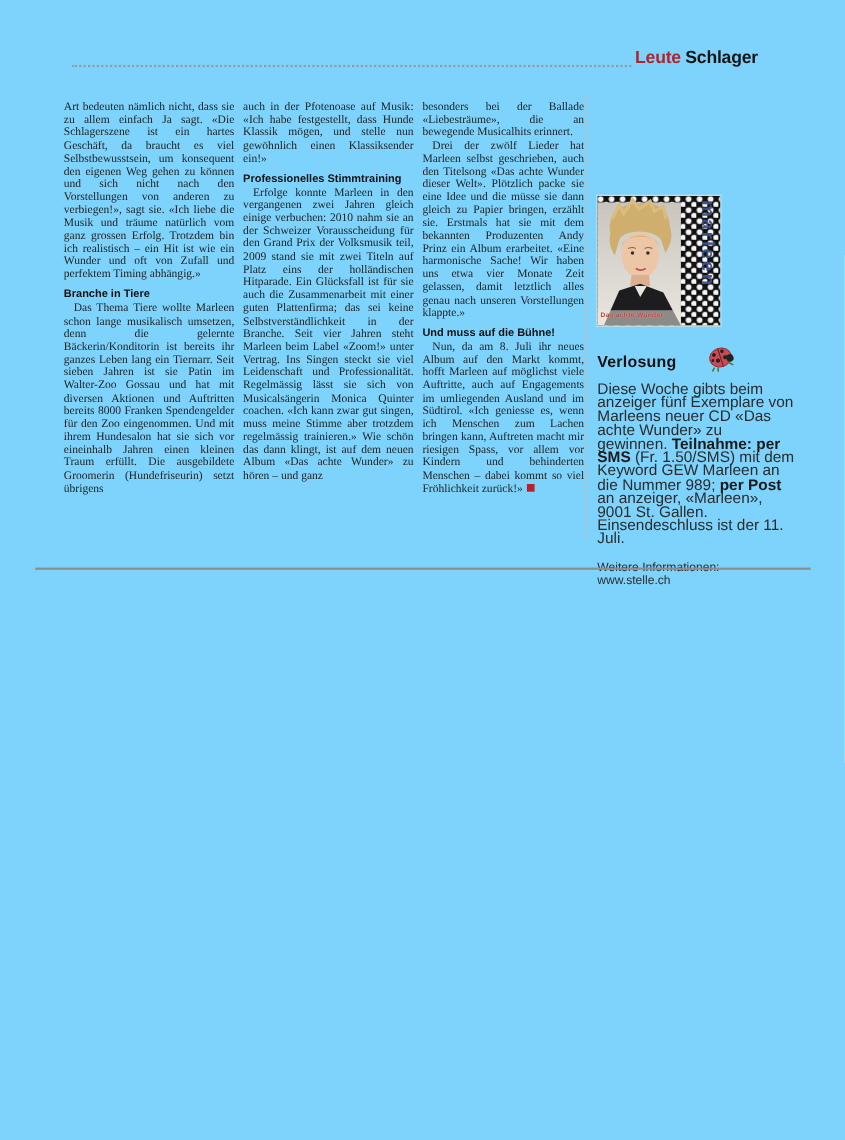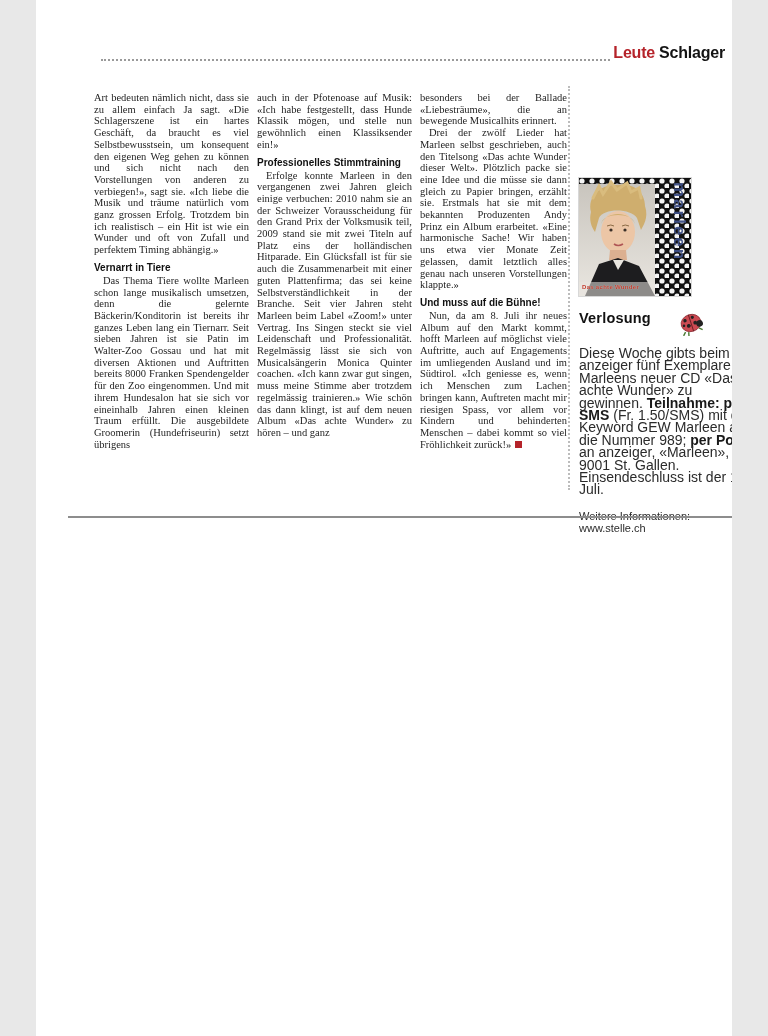--- a/index.html
+++ b/index.html
@@ -1,17 +1,17 @@
 <!DOCTYPE html>
 <html lang="de"><head>
 <meta charset="utf-8">
 <style>
   html,body { margin:0; padding:0; background:#e8e8e8; }
   .page {
-    position:relative; width:696px; height:1036px; background:#ffffff;
+    position:relative; width:768px; height:1036px; background:#7dd3fc;
     margin:0 auto; overflow:hidden;
     font-family:"Liberation Serif", serif; color:#1e1e1e;
   }
 
   
   .masthead { position:absolute; left:65px; top:44px; width:624px; display:flex; align-items:flex-end; }
   .masthead .dots { flex:1; height:15px; border-bottom:2px dotted #9a9a9a; margin-right:3px; }
   .masthead .title { font-family:"Liberation Sans", sans-serif; font-weight:bold; font-size:16px; line-height:1; letter-spacing:-0.2px; white-space:nowrap; }
   .masthead .t-red { color:#b5232a; }
   .masthead .t-black { color:#141414; margin-left:4px; }
@@ -37,21 +37,21 @@
   .cover .vtitle {
     position:absolute; top:4px; right:2px; height:110px;
     writing-mode:vertical-rl; text-orientation:mixed;
     font-family:"Liberation Sans", sans-serif; font-weight:bold; font-size:17px;
     letter-spacing:2px; color:#3d4f86; opacity:0.95;
   }
   .cover .caption {
     position:absolute; left:3px; bottom:6px; font-size:6px; font-weight:bold;
     color:#c03a2b; letter-spacing:0.3px; text-shadow:0 0 1px rgba(255,255,255,.7);
   }
-  .verlosung-row { margin-top:14px; display:flex; align-items:flex-start; gap:26px; height:28px; }
+  .verlosung-row { margin-top:14px; display:flex; align-items:flex-end; gap:26px; height:28px; }
   .verlosung { font-weight:bold; font-size:14.5px; letter-spacing:0.2px; color:#121212; }
   .promo { margin-top:9px; font-size:14px; line-height:12.4px; }
   .promo b { color:#1a1a1a; }
   .info { margin-top:13px; font-size:11px; line-height:12.4px; }
   .info .line { display:block; }
 </style>
 </head>
 <body>
 
 <div class="page">
@@ -59,21 +59,21 @@
   <div class="masthead">
     <div class="dots"></div>
     <div class="title">
       <span class="t-red">Leute</span><span class="t-black">Schlager</span>
     </div>
   </div>
 
   <div class="article">
     <div class="col">
       <p>Art bedeuten nämlich nicht, dass sie zu allem einfach Ja sagt. «Die Schlagerszene ist ein hartes Geschäft, da braucht es viel Selbstbewusstsein, um konsequent den eigenen Weg gehen zu können und sich nicht nach den Vorstellungen von anderen zu verbiegen!», sagt sie. «Ich liebe die Musik und träume natürlich vom ganz grossen Erfolg. Trotzdem bin ich realistisch – ein Hit ist wie ein Wunder und oft von Zufall und perfektem Timing abhängig.»</p>
-      <h4>Vernarrt in Tiere</h4>
+      <h4>Branche in Tiere</h4>
       <p class="ind">Das Thema Tiere wollte Marleen schon lange musikalisch umsetzen, denn die gelernte Bäckerin/Konditorin ist bereits ihr ganzes Leben lang ein Tiernarr. Seit sieben Jahren ist sie Patin im Walter-Zoo Gossau und hat mit diversen Aktionen und Auftritten bereits 8000 Franken Spendengelder für den Zoo eingenommen. Und mit ihrem Hundesalon hat sie sich vor eineinhalb Jahren einen kleinen Traum erfüllt. Die ausgebildete Groomerin (Hundefriseurin) setzt übrigens</p>
     </div>
     <div class="col">
       <p>auch in der Pfotenoase auf Musik: «Ich habe festgestellt, dass Hunde Klassik mögen, und stelle nun gewöhnlich einen Klassiksender ein!»</p>
       <h4>Professionelles Stimmtraining</h4>
       <p class="ind">Erfolge konnte Marleen in den vergangenen zwei Jahren gleich einige verbuchen: 2010 nahm sie an der Schweizer Vorausscheidung für den Grand Prix der Volksmusik teil, 2009 stand sie mit zwei Titeln auf Platz eins der holländischen Hitparade. Ein Glücksfall ist für sie auch die Zusammenarbeit mit einer guten Plattenfirma; das sei keine Selbstverständlichkeit in der Branche. Seit vier Jahren steht Marleen beim Label «Zoom!» unter Vertrag. Ins Singen steckt sie viel Leidenschaft und Professionalität. Regelmässig lässt sie sich von Musicalsängerin Monica Quinter coachen. «Ich kann zwar gut singen, muss meine Stimme aber trotzdem regelmässig trainieren.» Wie schön das dann klingt, ist auf dem neuen Album «Das achte Wunder» zu hören – und ganz</p>
     </div>
     <div class="col">
       <p>besonders bei der Ballade «Liebesträume», die an bewegende Musicalhits erinnert.</p>
       <p class="ind">Drei der zwölf Lieder hat Marleen selbst geschrieben, auch den Titelsong «Das achte Wunder dieser Welt». Plötzlich packe sie eine Idee und die müsse sie dann gleich zu Papier bringen, erzählt sie. Erstmals hat sie mit dem bekannten Produzenten Andy Prinz ein Album erarbeitet. «Eine harmonische Sache! Wir haben uns etwa vier Monate Zeit gelassen, damit letztlich alles genau nach unseren Vorstellungen klappte.»</p>

